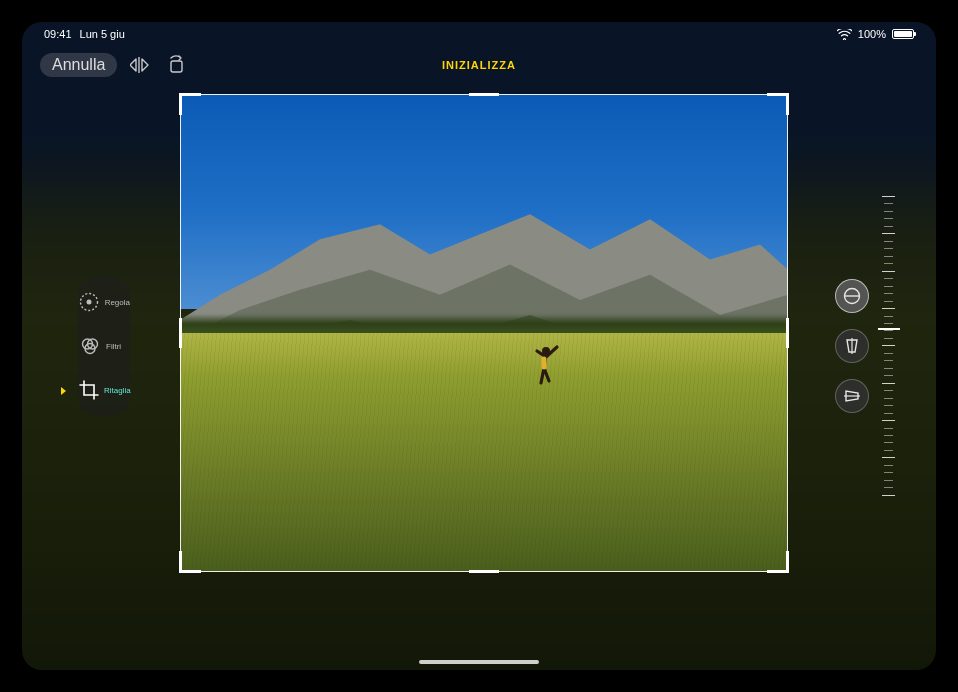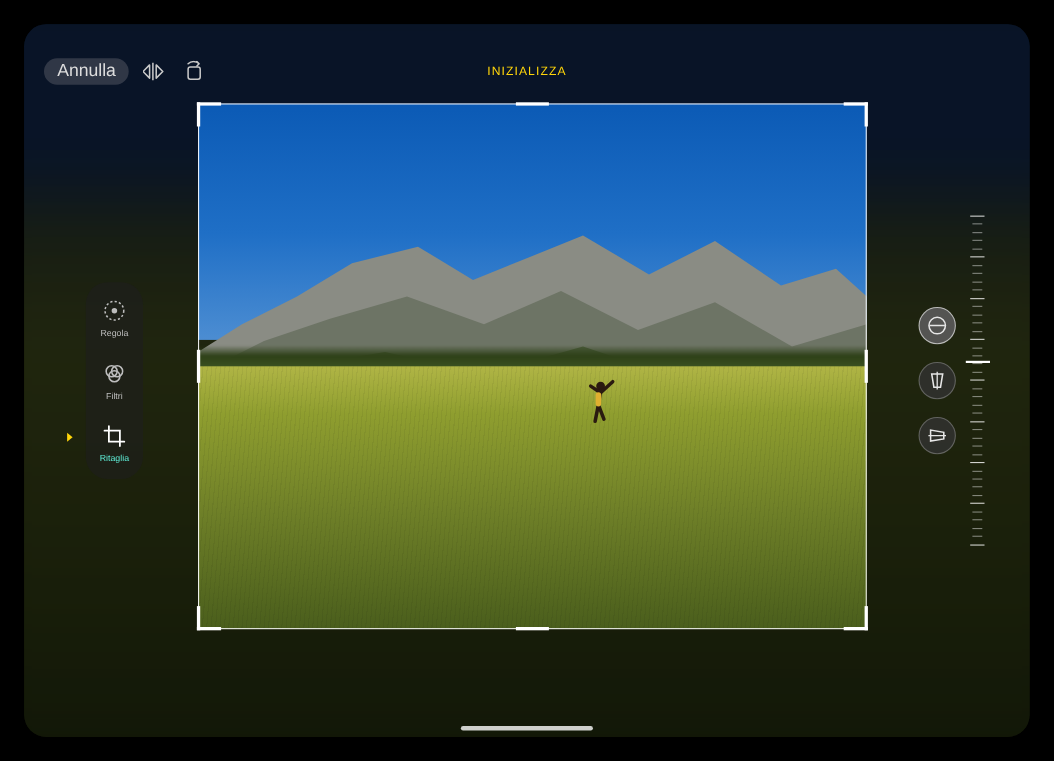--- a/index.html
+++ b/index.html
@@ -116,21 +116,21 @@
     display: flex; align-items: center; justify-content: center;
     color: #c9c9c9;
     cursor: pointer;
   }
   .title-center {
     position: absolute;
     left: 50%; transform: translateX(-50%);
     color: #ffd50a;
     font-size: 11px;
     letter-spacing: 1px;
-    font-weight: 400;
+    font-weight: 700;
   }
 
   
   .photo-stage {
     position: absolute;
     left: 158px;
     top: 72px;
     width: 608px;
     height: 478px;
     z-index: 30;
@@ -226,21 +226,20 @@
     border-radius: 20px;
     padding: 14px 0;
     display: flex;
     flex-direction: column;
     align-items: center;
     gap: 20px;
     z-index: 35;
   }
   .tool-item {
     display: flex;
-    flex-direction: column;
     align-items: center;
     gap: 4px;
     color: #bdbdbd;
     cursor: pointer;
     position: relative;
     width: 100%;
   }
   .tool-item.active { color: #5eead4; }
   .tool-item.active::before {
     content: '';
@@ -326,20 +325,37 @@
 </style>
 </head>
 <body>
 
 <div class="device-frame">
   <div class="screen">
 
     <div class="blur-bg"></div>
     <div class="dark-overlay"></div>
 
+    <div class="status-bar">
+      <div class="status-left">
+        <span>09:41</span>
+        <span>Lun 5 giu</span>
+      </div>
+      <div class="status-right">
+        <span class="wifi-icon">
+          <svg width="15" height="11" viewBox="0 0 15 11">
+              <path d="M7.5 9.5 a1 1 0 1 0 0.001 0 M4.5 6.8 a5 5 0 0 1 6 0 M2.2 4.3 a8.5 8.5 0 0 1 10.6 0 M0 1.8 a12 12 0 0 1 15 0" stroke="#fff" stroke-width="1.2" fill="none" stroke-linecap="round"></path>
+            </svg>
+        </span>
+        <span>100%</span>
+        <span class="battery">
+            <span class="battery-fill"></span>
+          </span>
+      </div>
+    </div>
 
     <div class="toolbar">
       <div class="toolbar-left">
         <button class="pill-btn">Annulla</button>
         <div class="icon-btn">
           <svg width="20" height="18" viewBox="0 0 20 18">
               <path d="M9 1 L9 17 M12 3 L18 9 L12 15 Z M6 3 L0 9 L6 15 Z" stroke="#c9c9c9" stroke-width="1.4" fill="none" stroke-linejoin="round"></path>
             </svg>
         </div>
         <div class="icon-btn">

